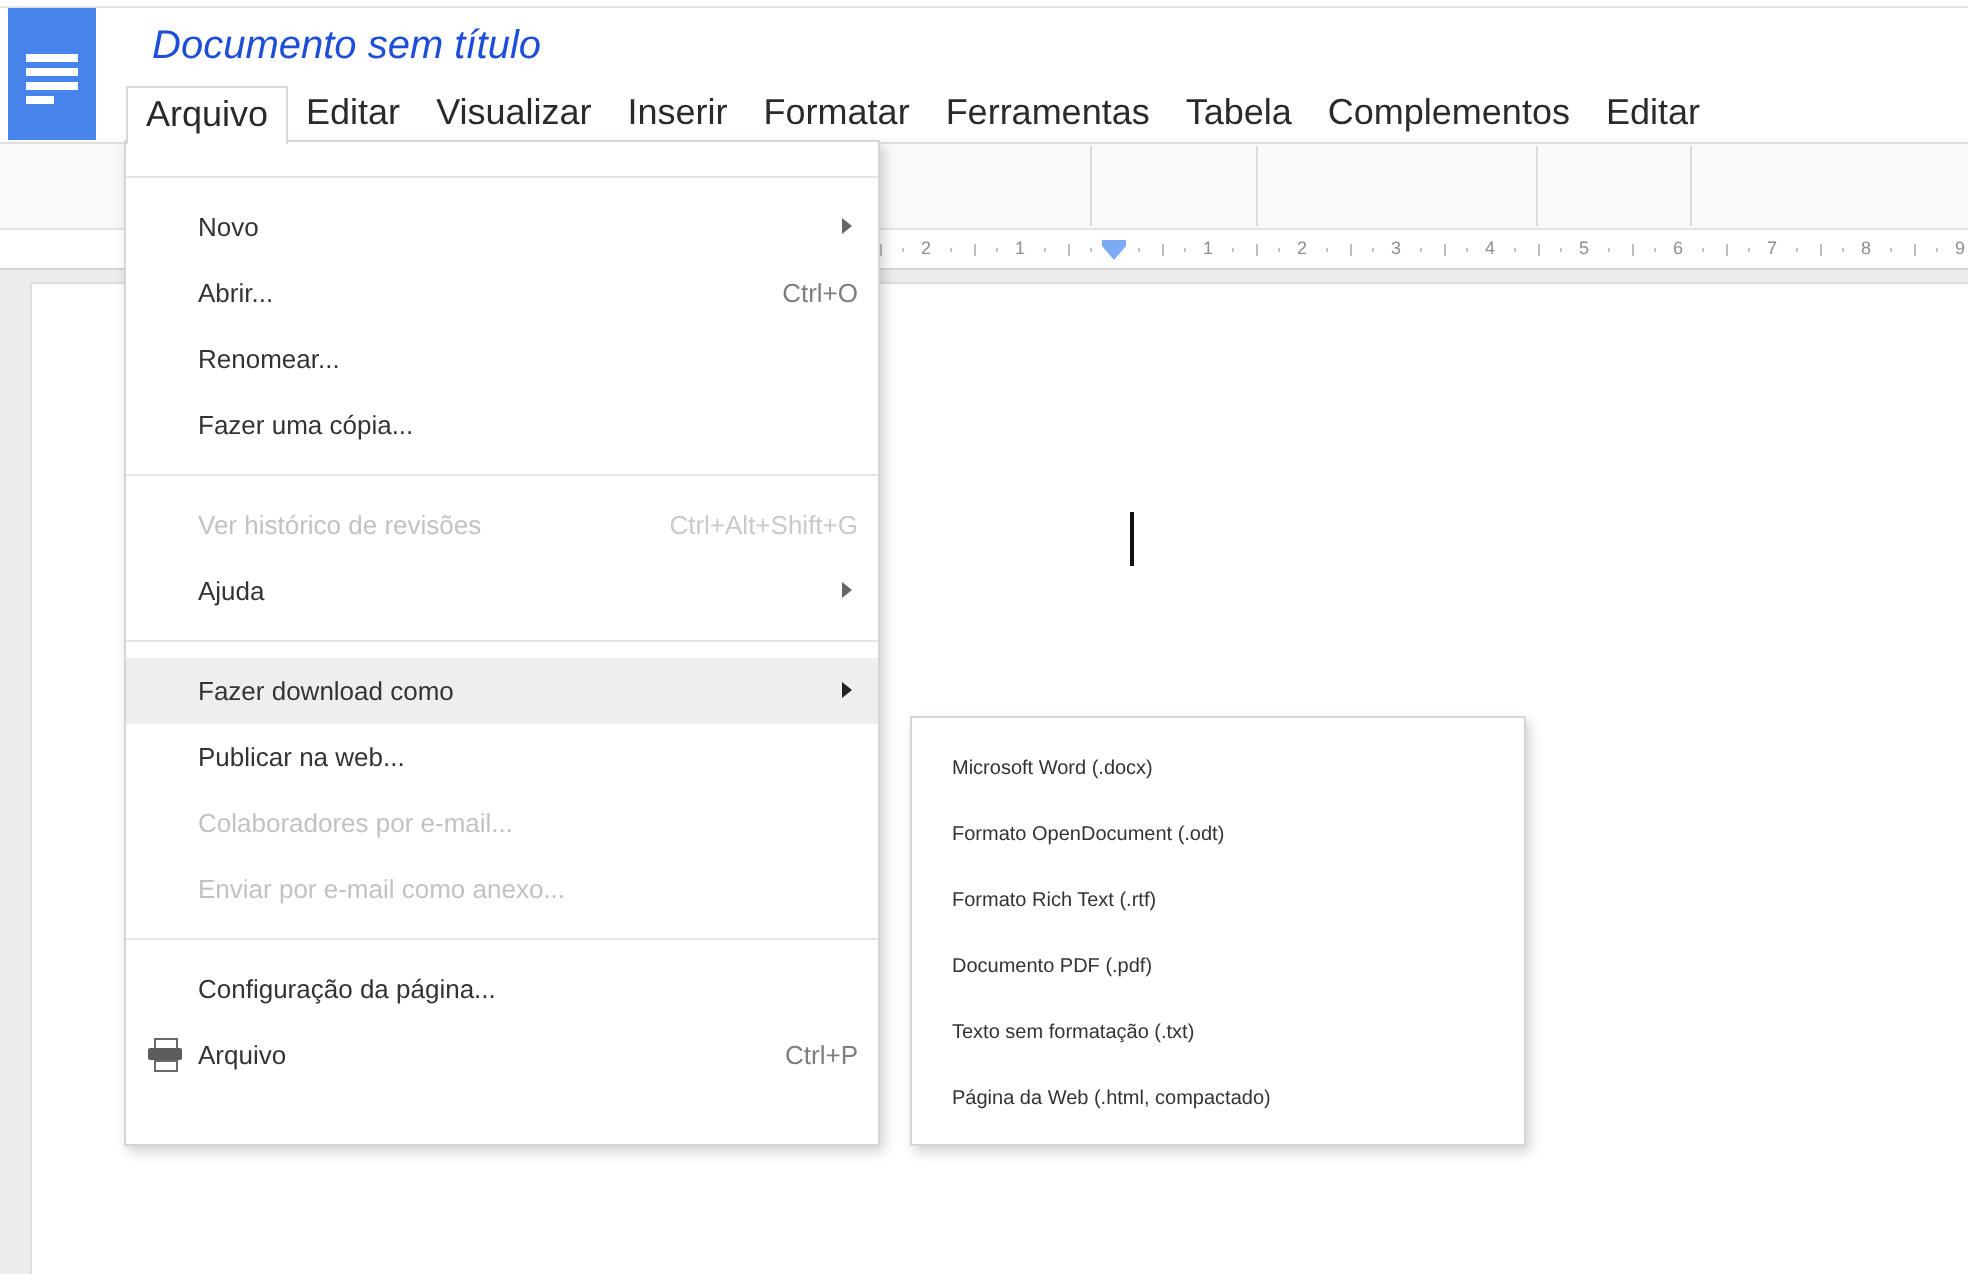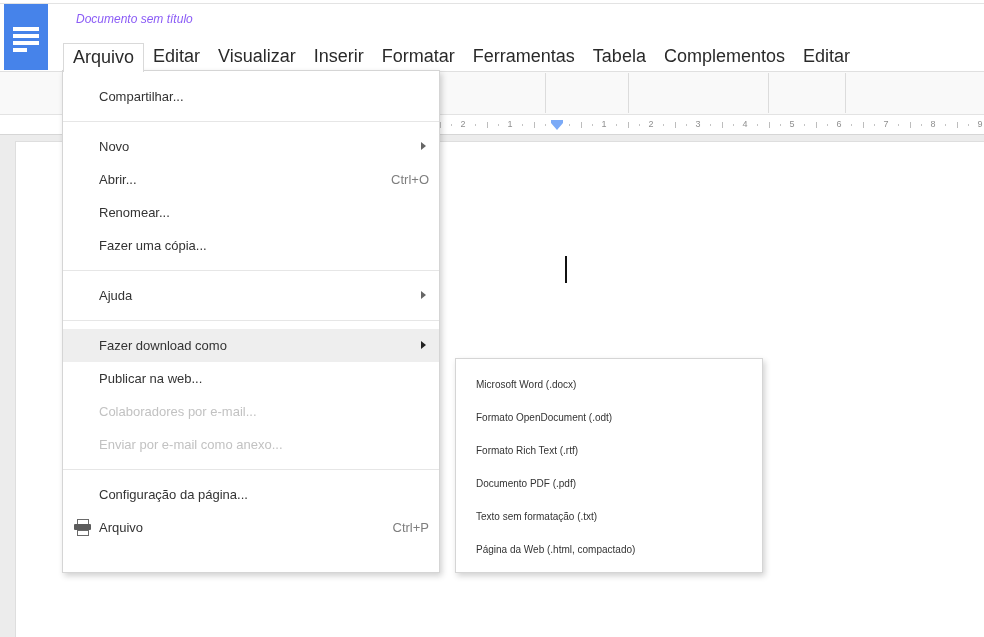--- a/index.html
+++ b/index.html
@@ -10,21 +10,21 @@
   .topline{position:absolute;top:3px;left:0;right:0;height:1px;background:#e3e3e3;}
 
   
   .docs-icon{position:absolute;left:4px;top:4px;width:44px;height:66px;background:#4683ea;}
   .docs-icon span{position:absolute;left:9px;height:4px;background:#fff;}
   .docs-icon .l1{top:23px;width:26px;}
   .docs-icon .l2{top:30px;width:26px;}
   .docs-icon .l3{top:37px;width:26px;}
   .docs-icon .l4{top:44px;width:14px;}
 
-  .title{position:absolute;left:76px;top:12px;font-size:12px;font-style:italic;color:#8b5cf6;}
+  .title{position:absolute;left:76px;top:12px;font-size:20px;font-style:italic;color:#1d4ed8;}
 
   
   .menubar{position:absolute;left:63px;top:43px;display:flex;font-size:18px;color:#2a2a2a;z-index:40;}
   .mitem{height:28px;line-height:27px;padding:0 9px;cursor:default;}
   .mitem.open{background:#fff;border:1px solid #d9d9d9;border-bottom:none;line-height:26px;}
 
   
   .toolbar{position:absolute;left:0;top:71px;right:0;height:44px;background:#f9f9f9;
            border-top:1px solid #e0e0e0;border-bottom:1px solid #e3e3e3;box-sizing:border-box;}
   .tsep{position:absolute;top:1px;bottom:1px;width:1px;background:#dcdcdc;}
@@ -229,27 +229,27 @@
       <div class="rdot" style="left: 968px;"></div>
       <div class="rnum" style="left: 980px;">9</div>
     </div>
 
   <div class="canvas">
     <div class="page"></div>
     <div class="caret"></div>
   </div>
 
   <div class="menu" id="file-menu">
-      <div class="row"><span>Compartilhar...</span></div>
       <div class="msep"></div>
       <div class="row"><span>Novo</span><span class="arrow"></span></div>
       <div class="row"><span>Abrir...</span><span class="shortcut">Ctrl+O</span></div>
       <div class="row"><span>Renomear...</span></div>
       <div class="row"><span>Fazer uma cópia...</span></div>
       <div class="msep"></div>
+      <div class="row disabled"><span>Ver histórico de revisões</span><span class="shortcut">Ctrl+Alt+Shift+G</span></div>
       <div class="row"><span>Ajuda</span><span class="arrow"></span></div>
       <div class="msep"></div>
       <div class="row highlight"><span>Fazer download como</span><span class="arrow"></span></div>
       <div class="row"><span>Publicar na web...</span></div>
       <div class="row disabled"><span>Colaboradores por e-mail...</span></div>
       <div class="row disabled"><span>Enviar por e-mail como anexo...</span></div>
       <div class="msep"></div>
       <div class="row"><span>Configuração da página...</span></div>
       <div class="row"><span>Arquivo</span><span class="printer">
           <span class="pp1"></span>

